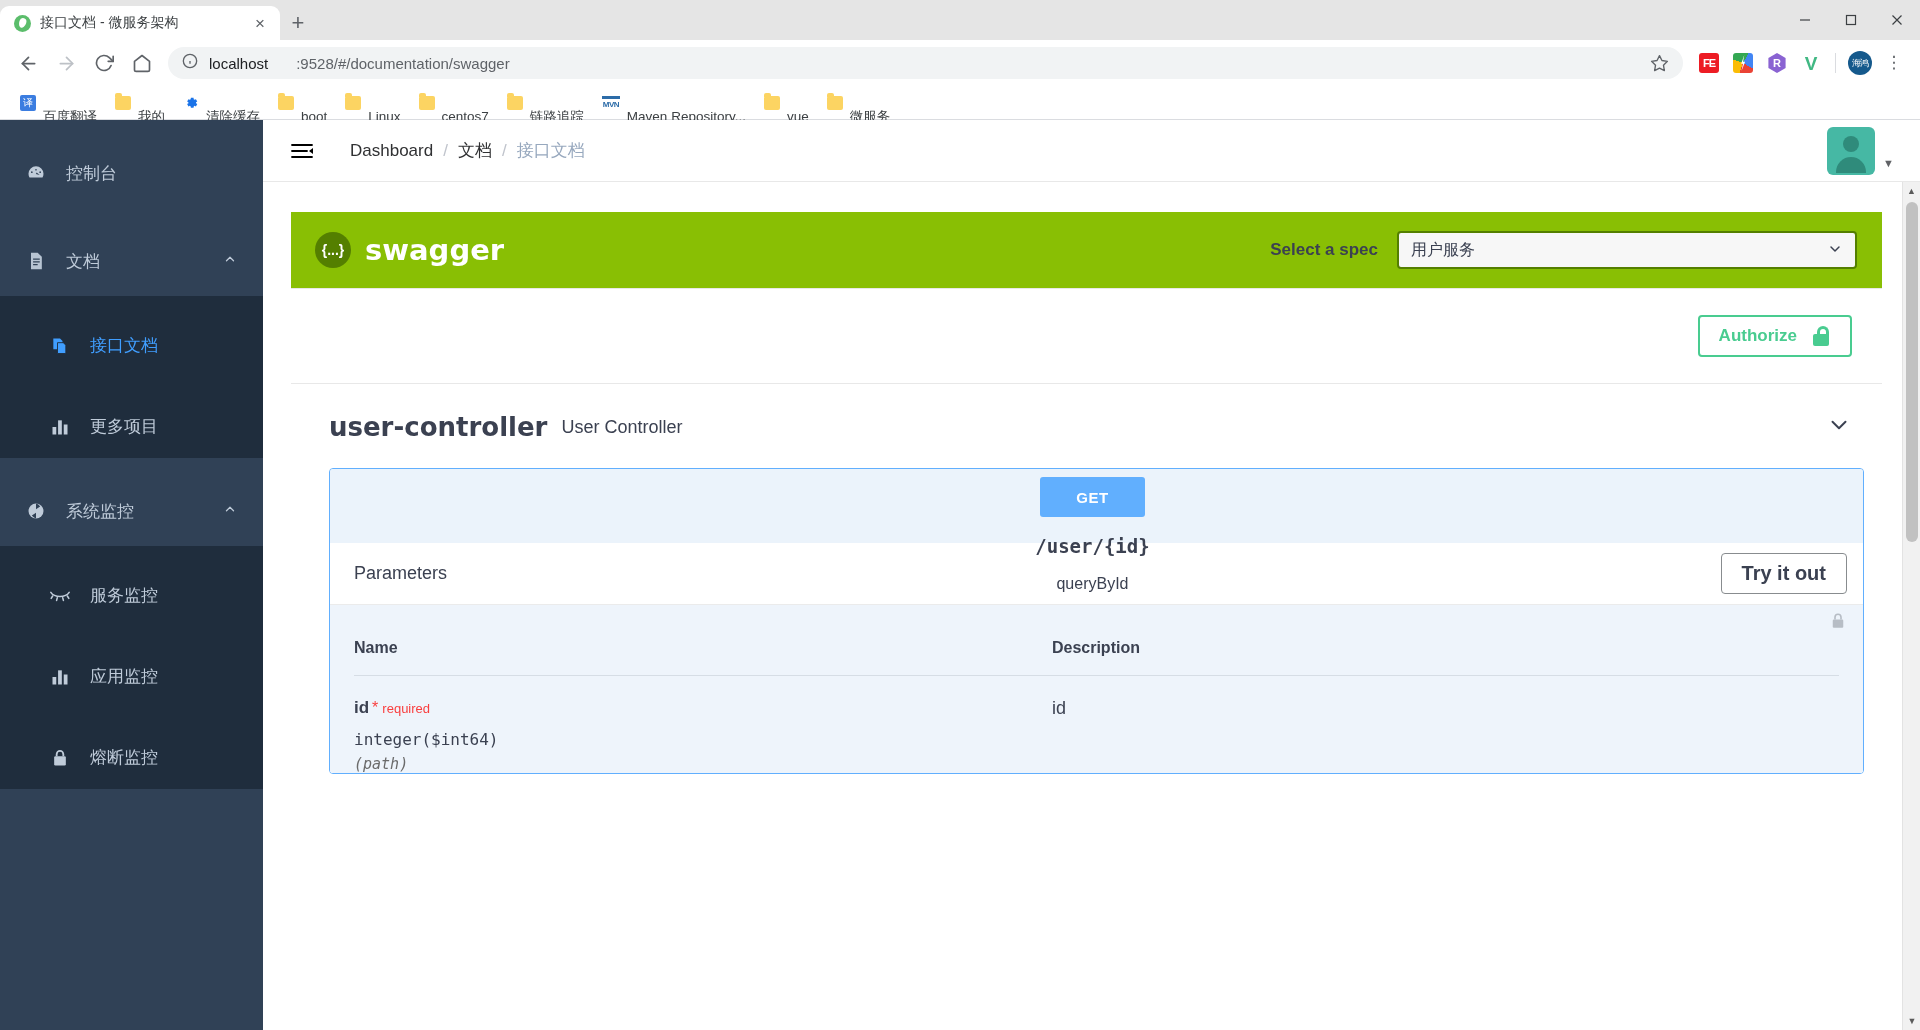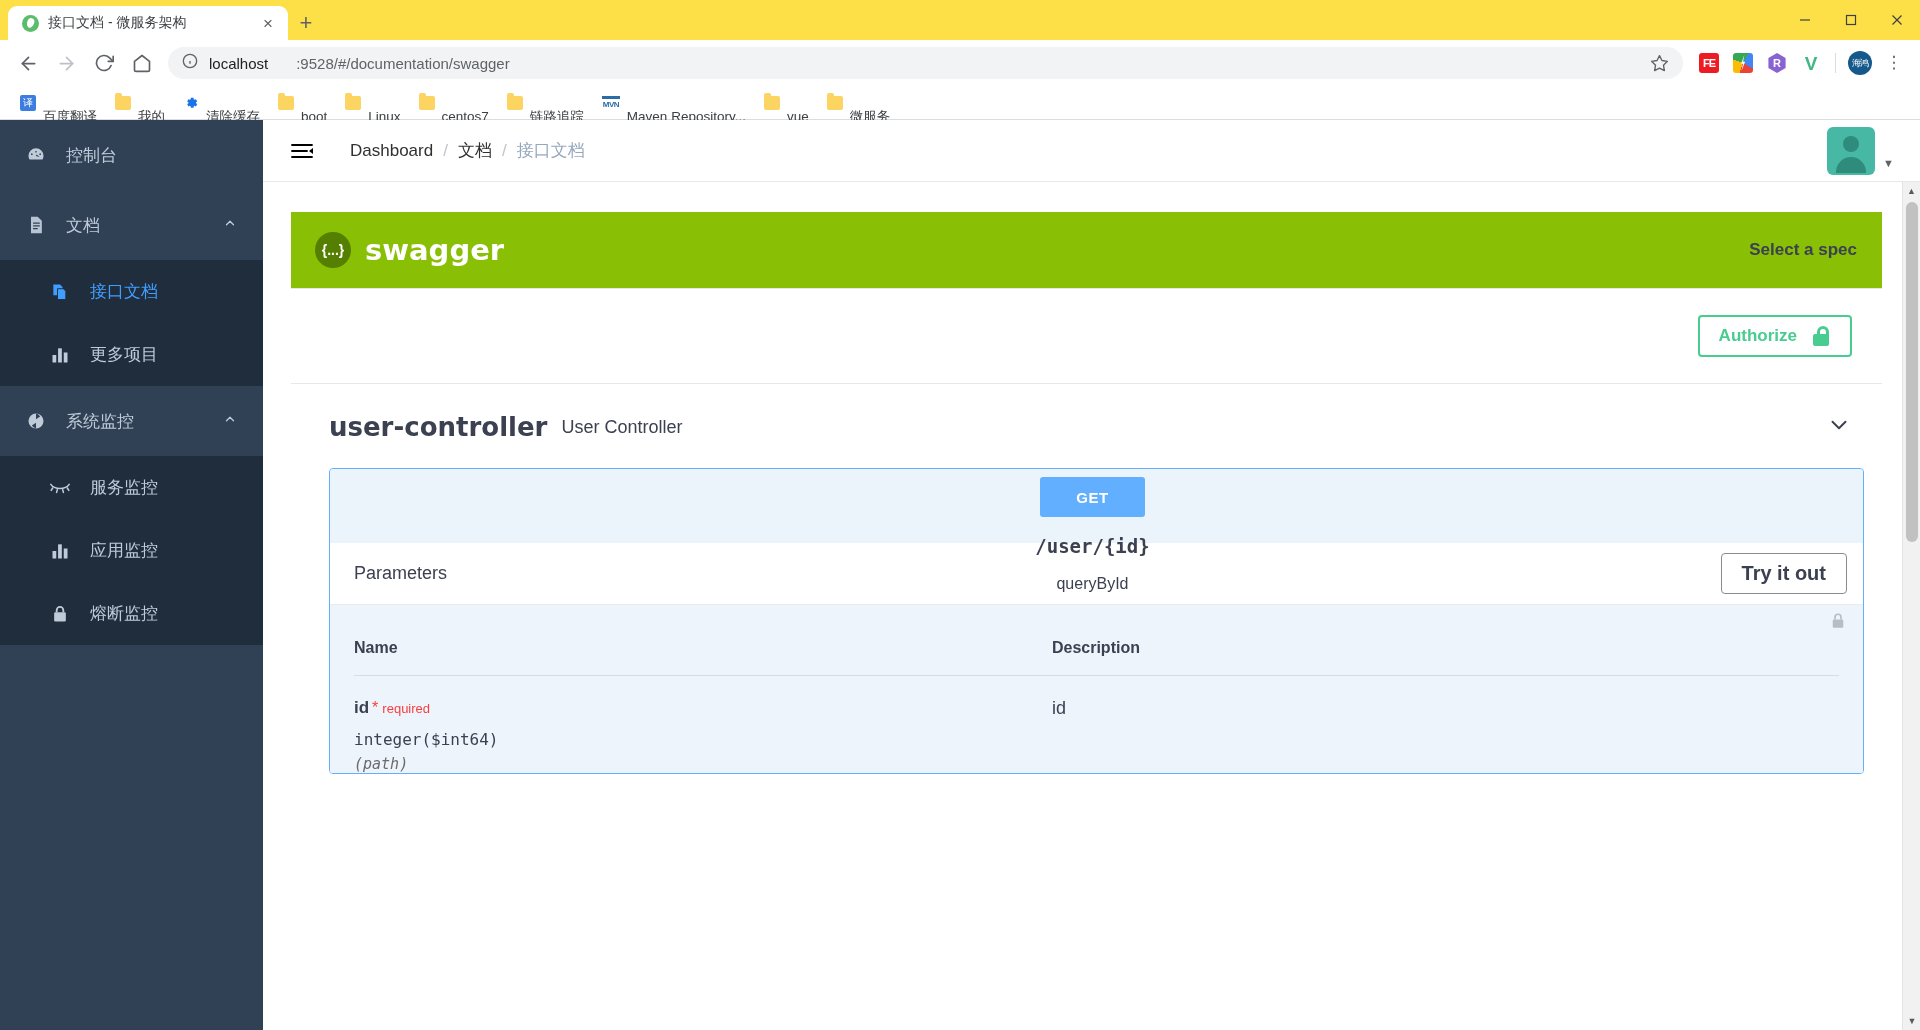--- a/index.html
+++ b/index.html
@@ -7,22 +7,22 @@
     width: 1920px; height: 1030px;
     font-family: "Liberation Sans", sans-serif;
     background: #ffffff;
     overflow: hidden;
   }
 
   
   .browser { width: 1920px; height: 1030px; display: flex; flex-direction: column; }
 
   .tabstrip {
-    height: 40px; background: #fde047;
-    display: flex; align-items: flex-end; padding-left: 8px; position: relative;
+    height: 40px; background: #e5e5e5;
+    display: flex; align-items: flex-end; position: relative;
   }
   .tab {
     height: 34px; width: 280px; background: #ffffff;
     border-radius: 9px 9px 0 0; display: flex; align-items: center;
     padding: 0 10px 0 14px; gap: 9px; position: relative;
   }
   .tab-favicon {
     width: 17px; height: 17px; border-radius: 50%;
     background: #5bbd6b; flex: none; position: relative;
   }
@@ -134,21 +134,21 @@
   
   .page { flex: 1; display: flex; min-height: 0; background: #fff; }
 
   
   .sidebar {
     width: 263px; background: #304156; flex: none; display: flex;
     flex-direction: column; overflow: hidden;
   }
   .nav-item {
     height: 70px; display: flex; align-items: center; padding-left: 24px;
-    gap: 18px; color: #bfcbd9; font-size: 17px; cursor: pointer;
+    gap: 18px; color: #bfcbd9; font-size: 17px; cursor: pointer; margin-top: 18px;
   }
   .nav-item .ico { width: 24px; display: flex; align-items: center; justify-content: center; flex: none; }
   .nav-item .chev { margin-left: auto; margin-right: 26px; color: #bfcbd9; }
   .nav-sub { background: #1f2d3d; }
   .nav-sub .nav-item { padding-left: 48px; height: 63px; font-size: 17px; }
   .nav-item.active { color: #409eff; }
 
   
   .main { flex: 1; display: flex; flex-direction: column; min-width: 0; }
   .topbar {
@@ -555,20 +555,28 @@
         <div class="scroller">
           <div class="swagger-wrap">
 
             <div class="swagger-topbar">
               <div class="swagger-logo">
                 <div class="swagger-mark">{...}</div>
                 <div class="swagger-name">swagger</div>
               </div>
               <div class="spec-area">
                 <span class="spec-label">Select a spec</span>
+                <div class="spec-select">
+                  <span>用户服务</span>
+                  <span class="spec-caret">
+                    <svg width="16" height="16" viewBox="0 0 24 24" fill="none" stroke="#3b4151" stroke-width="2.2" stroke-linecap="round" stroke-linejoin="round">
+                        <polyline points="6 9 12 15 18 9"></polyline>
+                      </svg>
+                  </span>
+                </div>
               </div>
             </div>
 
 
             <div class="divider-line"></div>
 
             <div class="auth-row">
               <div class="auth-btn">
                 <span class="auth-btn-label">Authorize</span>
                 <span class="lock-ico">

